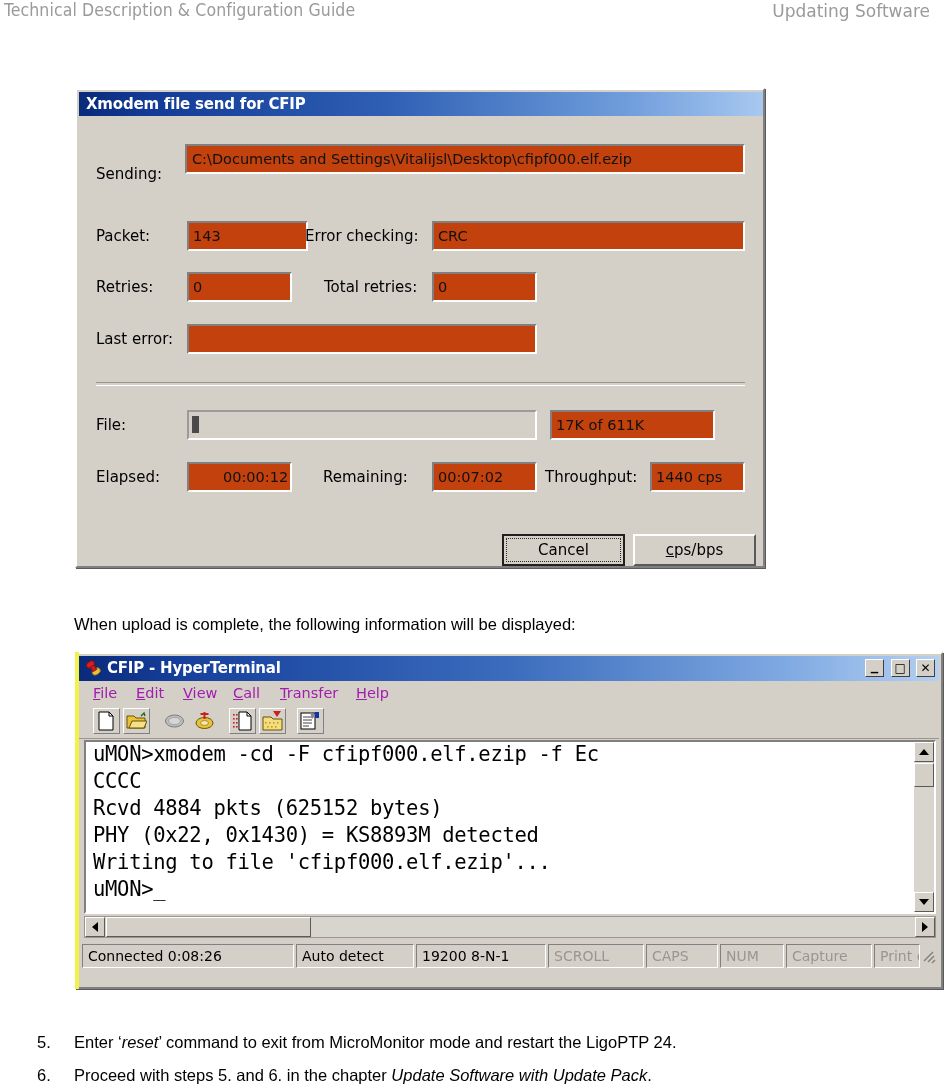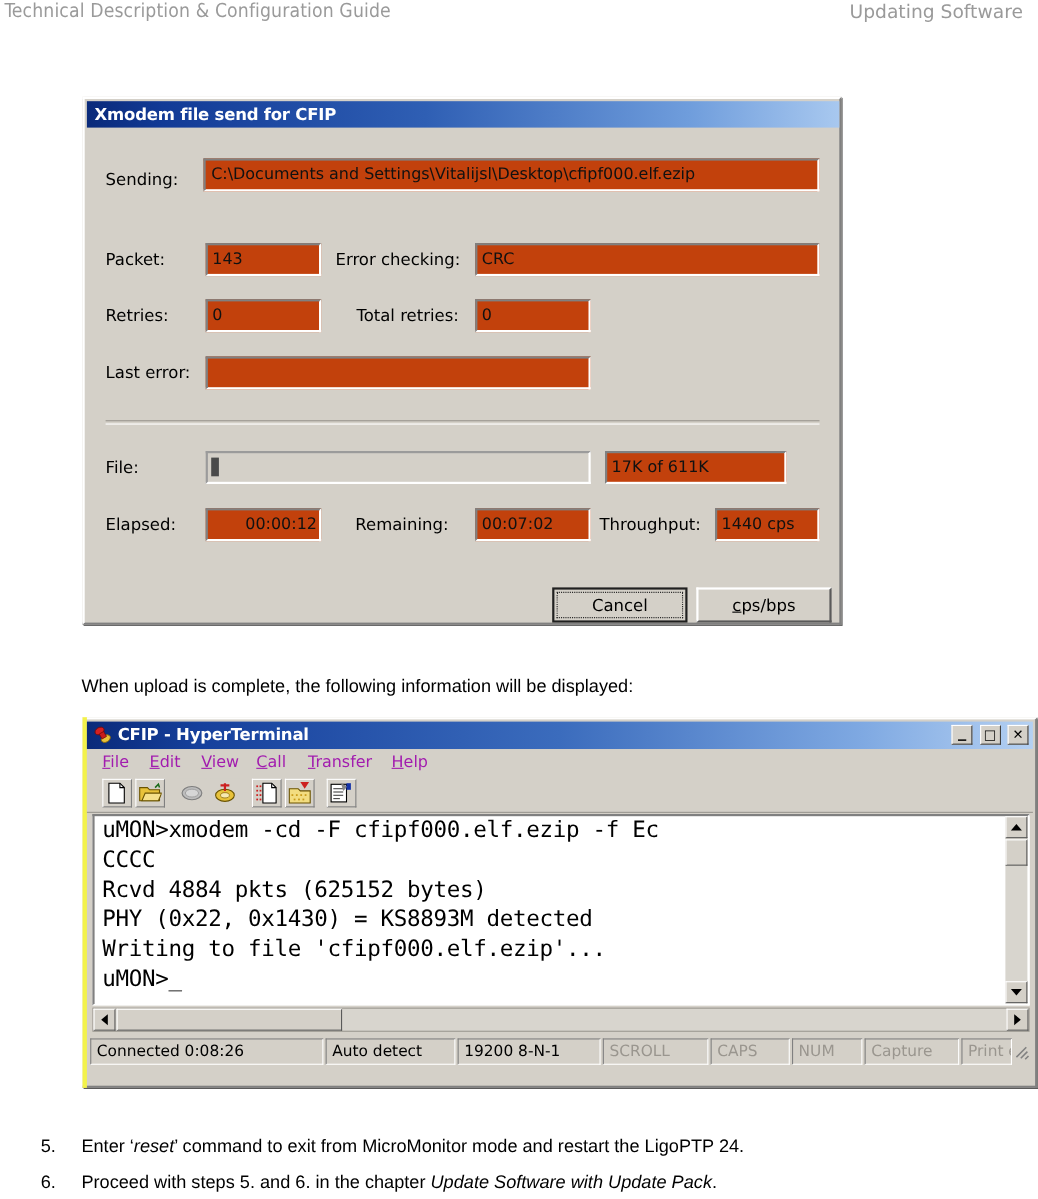--- a/index.html
+++ b/index.html
@@ -304,25 +304,25 @@
 </div>
 
 <div class="xmodem">
 
   <div class="xm-titlebar">
     <span>Xmodem file send for CFIP</span>
   </div>
 
   <div class="xm-body">
 
-    <div class="xm-label" style="left:19px;top:32px;">Sending:</div>
+    <div class="xm-label" style="left:19px;top:43px;">Sending:</div>
     <div class="field wide" style="left:108px;top:28px;width:560px;">C:\Documents and Settings\Vitalijsl\Desktop\cfipf000.elf.ezip</div>
 
     <div class="xm-label" style="left:19px;top:105px;">Packet:</div>
-    <div class="field" style="left:110px;top:105px;width:105px;">143</div>
+    <div class="field" style="left:110px;top:105px;width:121px;">143</div>
     <div class="xm-label" style="left:228px;top:105px;">Error checking:</div>
     <div class="field" style="left:355px;top:105px;width:313px;">CRC</div>
 
     <div class="xm-label" style="left:19px;top:156px;">Retries:</div>
     <div class="field" style="left:110px;top:156px;width:105px;">0</div>
     <div class="xm-label" style="left:247px;top:156px;">Total retries:</div>
     <div class="field" style="left:355px;top:156px;width:105px;">0</div>
 
     <div class="xm-label" style="left:19px;top:208px;">Last error:</div>
     <div class="field" style="left:110px;top:208px;width:350px;"></div>

